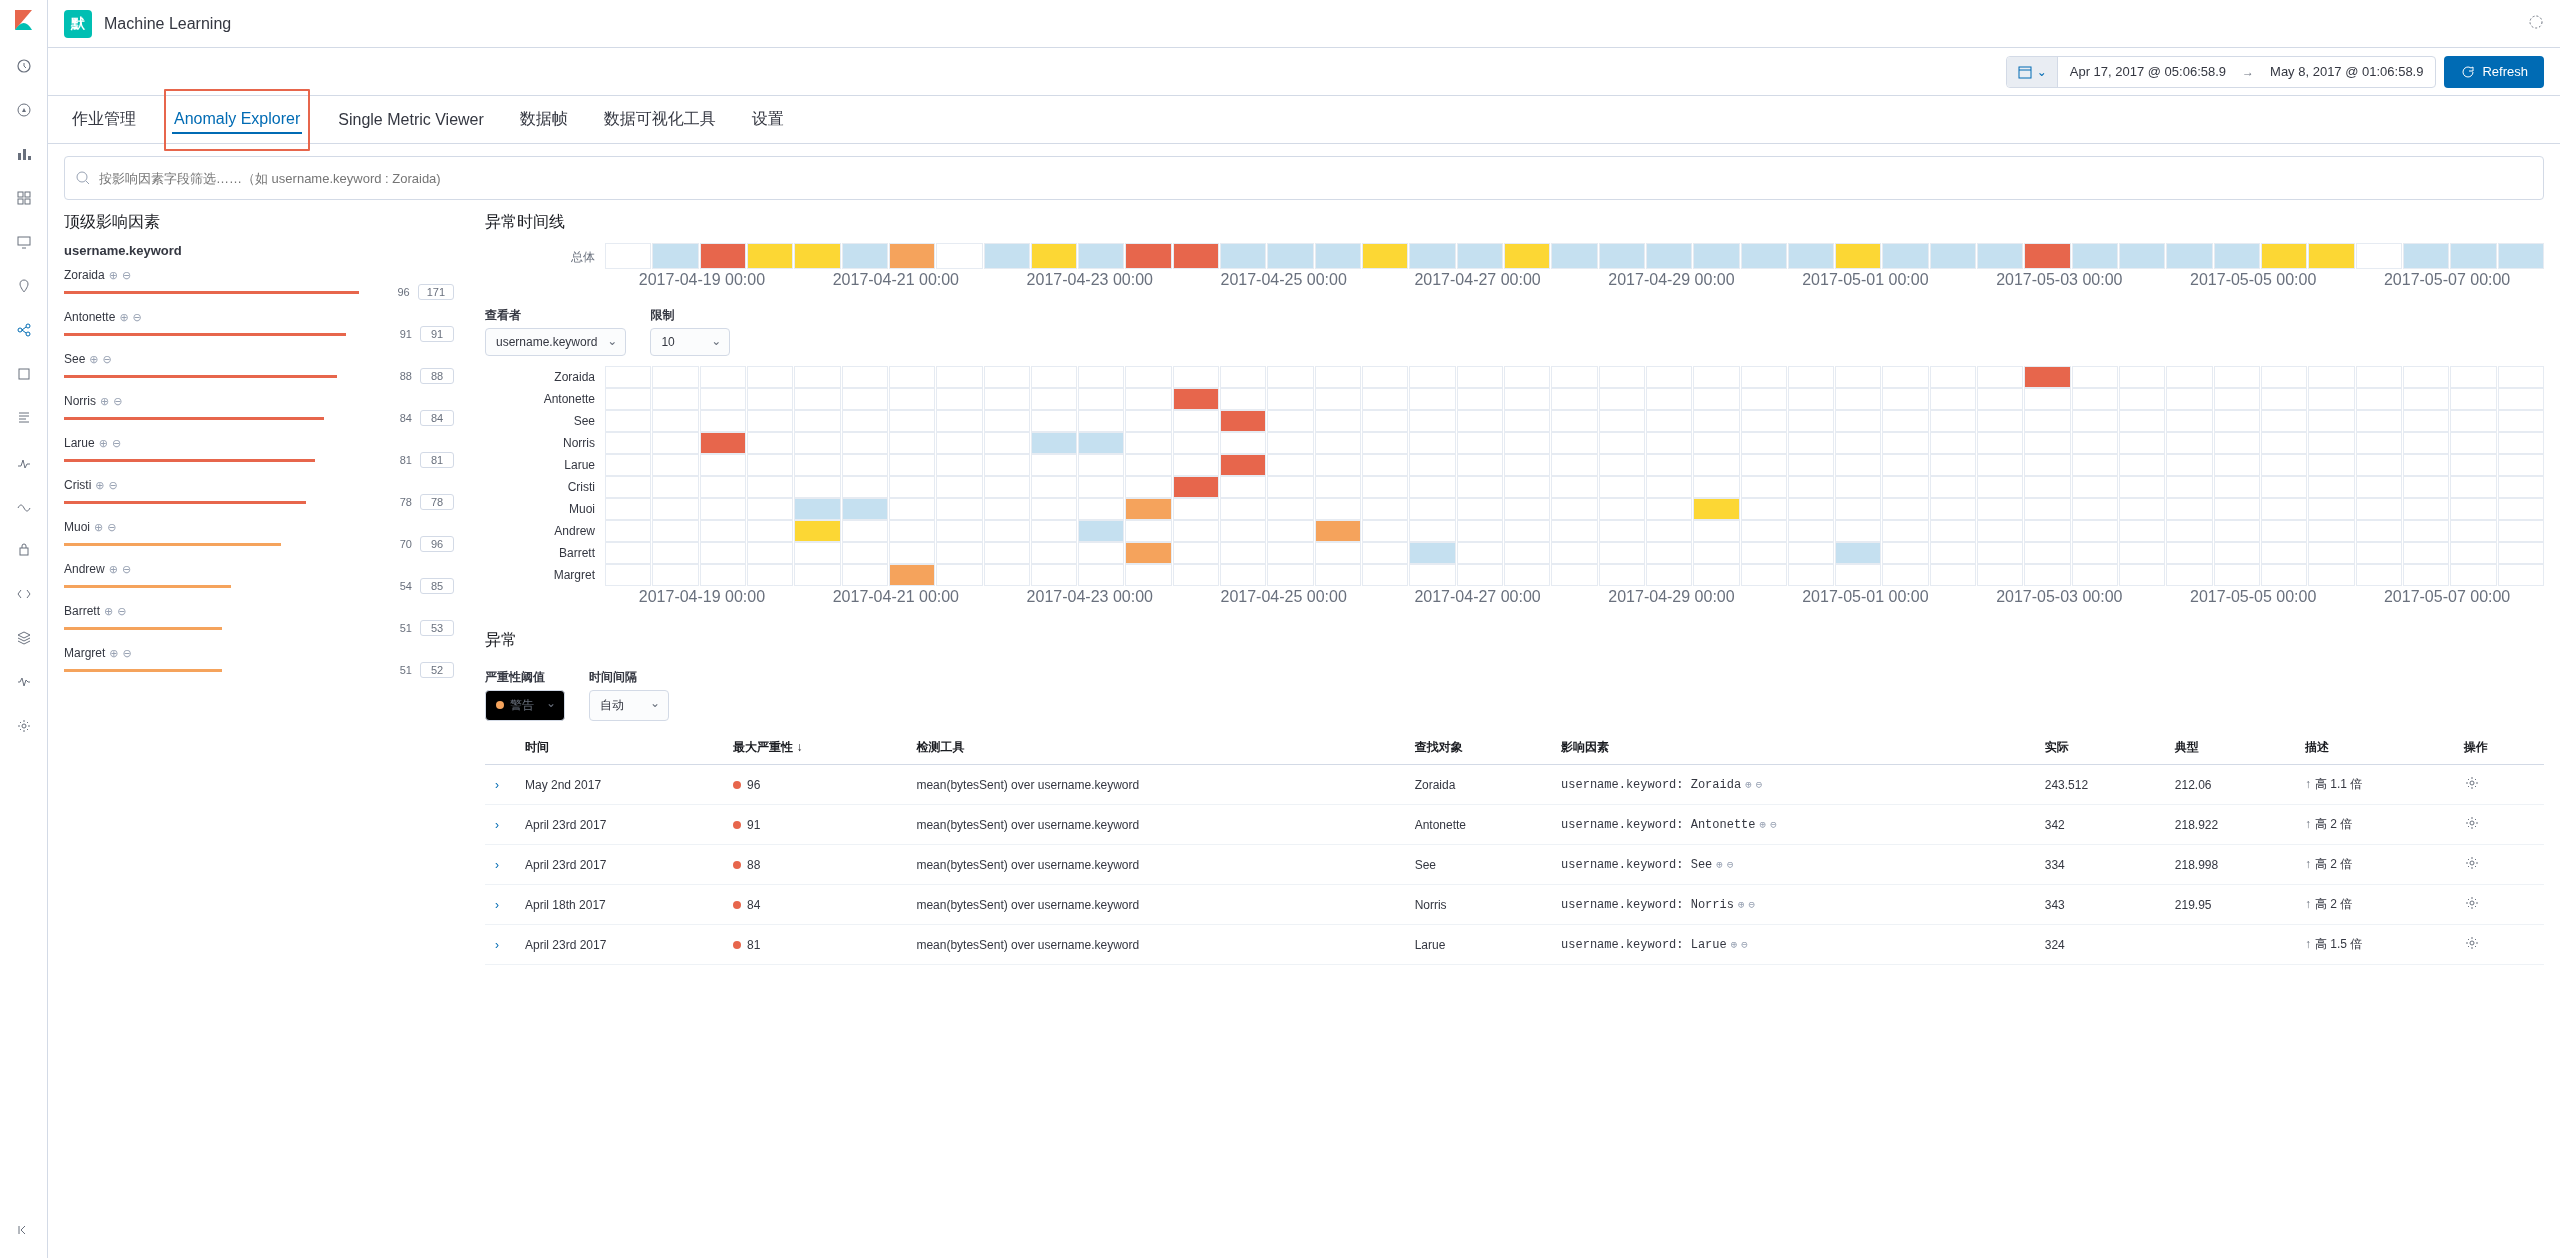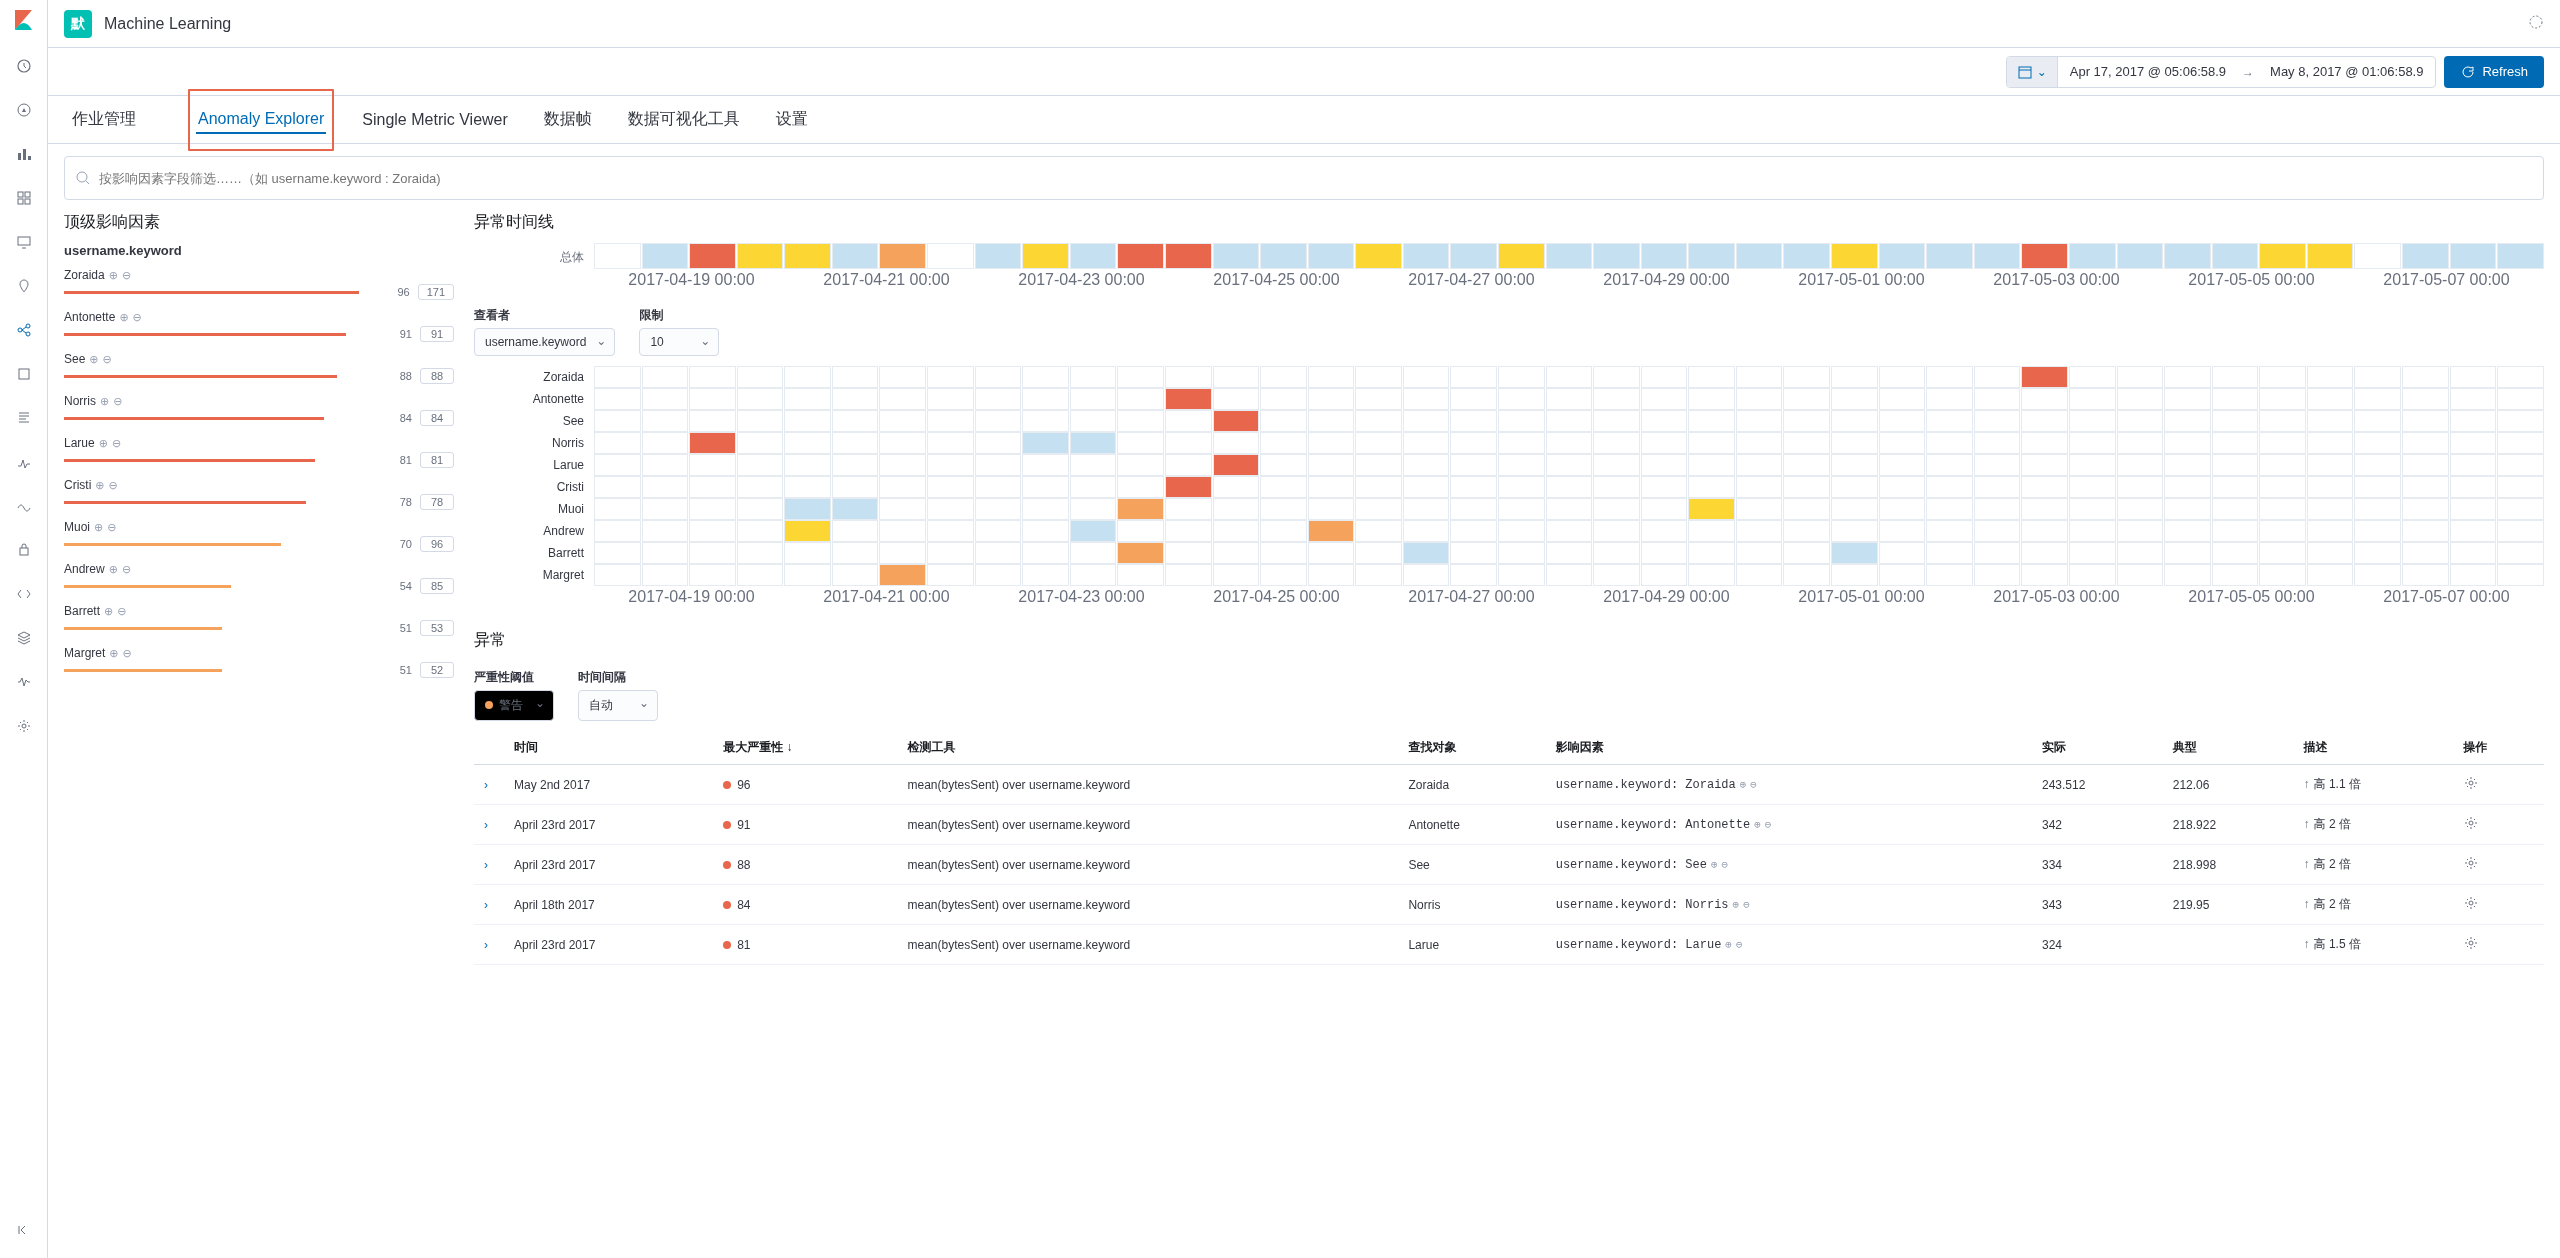--- a/index.html
+++ b/index.html
@@ -23,32 +23,32 @@
 .subheader { height: 48px; border-bottom: 1px solid #d3dae6; display: flex; align-items: center; justify-content: flex-end; padding: 0 16px; gap: 8px; }
 .date-picker { display: flex; align-items: center; border: 1px solid #d3dae6; border-radius: 4px; height: 32px; }
 .date-picker .cal-btn { padding: 0 10px; background: #e9edf3; height:100%; display:flex; align-items:center; border-right:1px solid #d3dae6; border-radius:4px 0 0 4px; color:#006bb4; }
 .date-picker .date-text { padding: 0 12px; font-size: 13px; color: #343741; }
 .date-picker .arrow { color: #69707d; padding: 0 4px; }
 .refresh-btn { background: #006bb4; color: #fff; border: none; height: 32px; padding: 0 16px; border-radius: 4px; font-size: 13px; display: flex; align-items: center; gap: 6px; cursor: pointer; }
 
 .tabs { display: flex; align-items: center; padding: 0 16px; height: 48px; border-bottom: 1px solid #d3dae6; gap: 20px; }
 .tab { padding: 12px 8px; font-size: 16px; color: #343741; cursor: pointer; }
 .tab.active { color: #006bb4; border-bottom: 2px solid #006bb4; }
-.highlight-box { border: 2px solid #e7664c; border-radius: 1px; padding: 15px 6px; margin-left: 24px; }
+.highlight-box { border: 2px solid #e7664c; border-radius: 1px; padding: 15px 6px; }
 
 .content { padding: 12px 16px; flex:1; overflow:auto; }
 
 .job-row { display: flex; align-items: center; gap: 12px; margin-bottom: 8px; }
 .job-badge { border: 1px solid #d3dae6; border-radius: 3px; padding: 3px 10px; font-size: 12px; background:#fff; }
 .edit-link { color: #006bb4; font-size: 12px; display:flex; align-items:center; gap:4px; cursor:pointer; }
 
 .filter-bar { border: 1px solid #d3dae6; border-radius: 4px; height: 44px; display: flex; align-items: center; padding: 0 10px; color: #98a2b3; margin-bottom: 12px; }
 .filter-bar input { border: none; outline: none; flex: 1; font-size: 13px; margin-left: 8px; }
 
-.body-split { display: flex; gap: 20px; }
+.body-split { display: flex; gap: 31px; }
 
 .influencers { width: 390px; }
 .section-title { font-size: 16px; color: #1a1c21; margin-bottom: 10px; }
 .field-name { font-size: 13px; font-weight: 600; margin-bottom: 10px; }
 .inf-item { margin-bottom: 10px; }
 .inf-head { display: flex; align-items: center; font-size: 12px; color: #343741; gap: 4px; }
 .inf-icon { color: #98a2b3; font-size: 11px; }
 .inf-bar-row { display: flex; align-items: center; gap: 8px; margin-top: 2px; }
 .inf-bar-track { flex: 1; height: 3px; background: transparent; position: relative; }
 .inf-bar-fill { height: 3px; }

